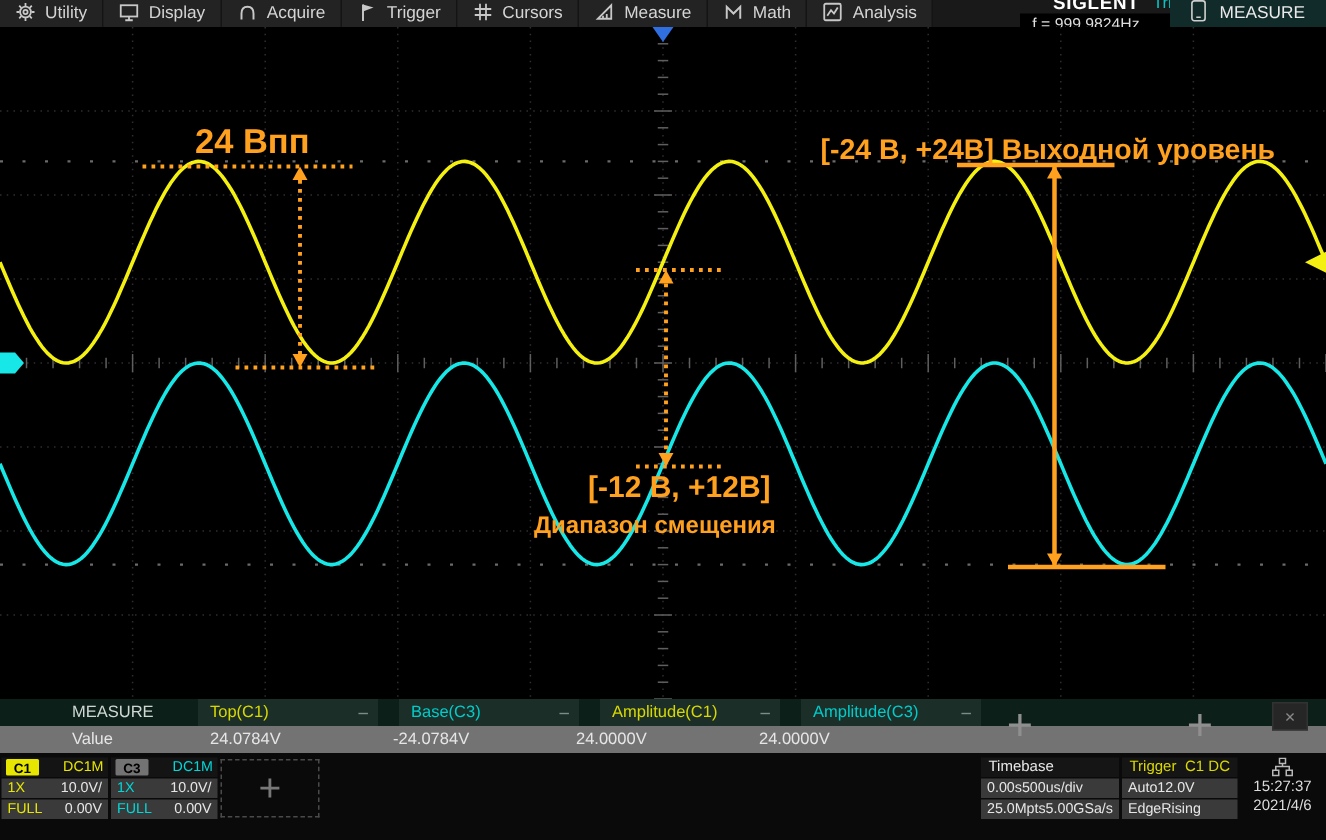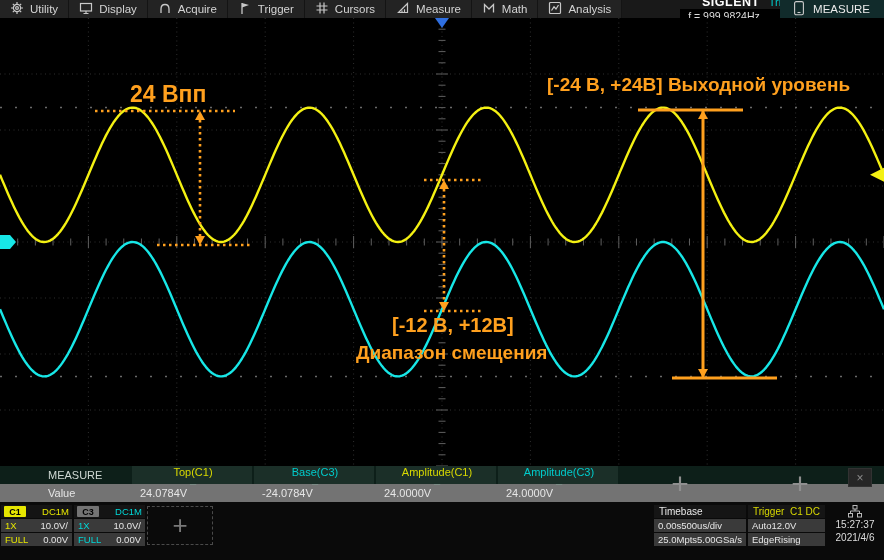--- a/index.html
+++ b/index.html
@@ -17,30 +17,30 @@
   .trigd{color:#00c8c8;font-size:11px;}
   .freq-box{background:#000;color:#dedede;font-size:10.5px;text-align:center;padding:1px 12px 2px 0;}
   .measure-btn{width:104px;background:#112b2b;display:flex;align-items:center;justify-content:center;
                gap:9px;color:#eaeaea;font-size:11.5px;}
 
   
   .screen{position:relative;width:884px;height:448px;background:#000;flex:0 0 auto;overflow:hidden;}
   .screen svg{position:absolute;left:0;top:0;}
   .ann{position:absolute;color:#ffa01e;font-weight:bold;white-space:nowrap;}
   .ann-vpp{left:130px;top:63px;font-size:23px;}
-  .ann-out{left:547px;top:56px;font-size:19px;}
+  .ann-out{left:547px;top:72px;font-size:19px;}
   .ann-off1{left:392px;top:296px;font-size:20px;}
-  .ann-off2{left:356px;top:324px;font-size:19px;}
+  .ann-off2{left:356px;top:324px;font-size:16px;}
 
   
   .measure-strip{height:36px;background:#040404;position:relative;flex:0 0 auto;}
   .m-head{height:18px;background:#0d1f19;display:flex;align-items:center;}
   .m-label{width:84px;padding-left:48px;color:#cfd8d3;font-size:11px;}
-  .m-cell{width:106px;height:18px;background:#1b2f28;margin-right:2px;display:flex;align-items:center;
-          justify-content:space-between;padding:0 6px 0 8px;font-size:11px;flex-direction:column;}
+  .m-cell{width:106px;height:18px;background:#1b2f28;margin-right:14px;display:flex;align-items:center;
+          justify-content:space-between;padding:0 6px 0 8px;font-size:11px;}
   .m-val-row{height:18px;display:flex;align-items:center;background:#737373;color:#e6e6e6;font-size:11px;}
   .m-vlabel{width:84px;padding-left:48px;}
   .m-vcell{width:114px;padding-left:8px;}
   .minus{color:#7c8c86;font-size:13px;line-height:1;cursor:default;}
   .plus-btn{position:absolute;top:2px;width:44px;height:32px;color:#8f8f8f;font-size:30px;font-weight:100;
             display:flex;align-items:center;justify-content:center;}
   .plus-1{left:658px;} .plus-2{left:778px;}
   .close-btn{position:absolute;right:12px;top:2px;width:22px;height:17px;background:#262626;border:1px solid #323232;
              color:#8a8a8a;display:flex;align-items:center;justify-content:center;font-size:12px;}
 

